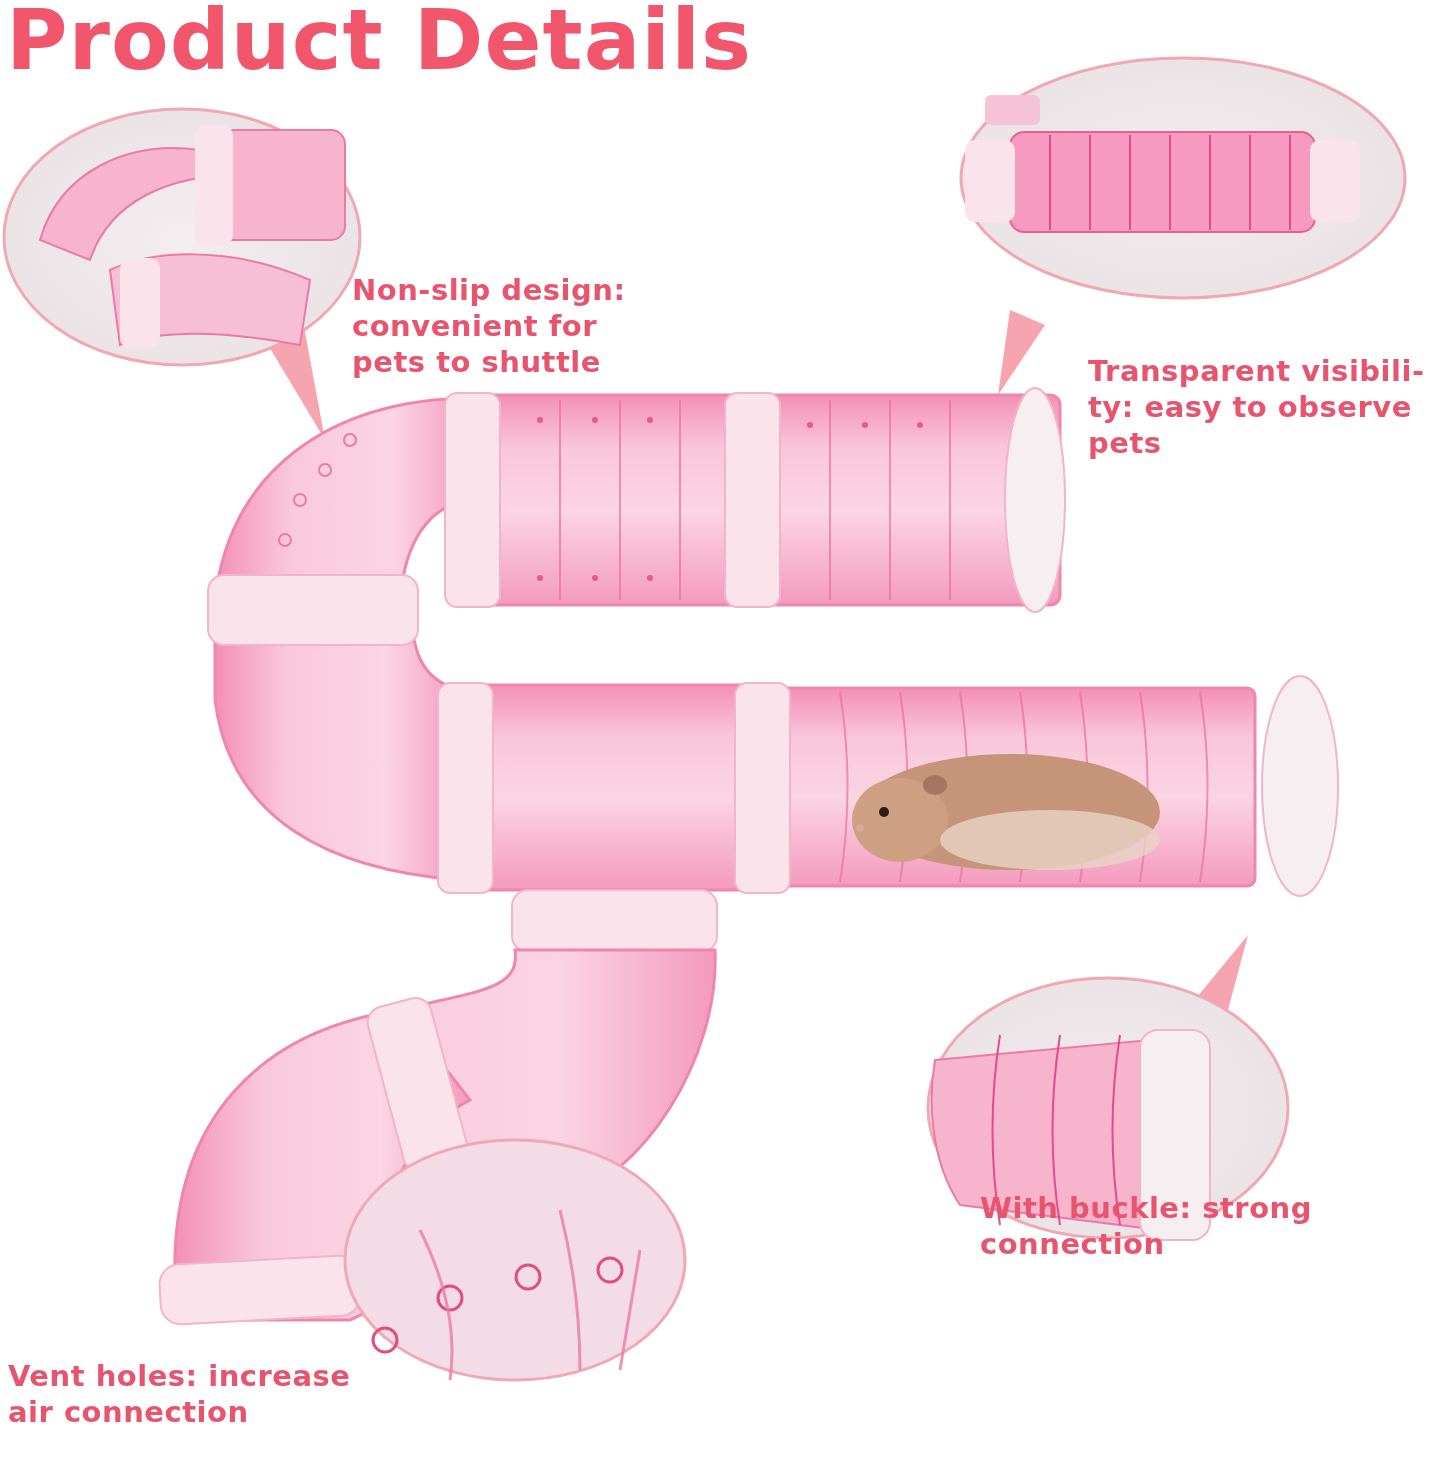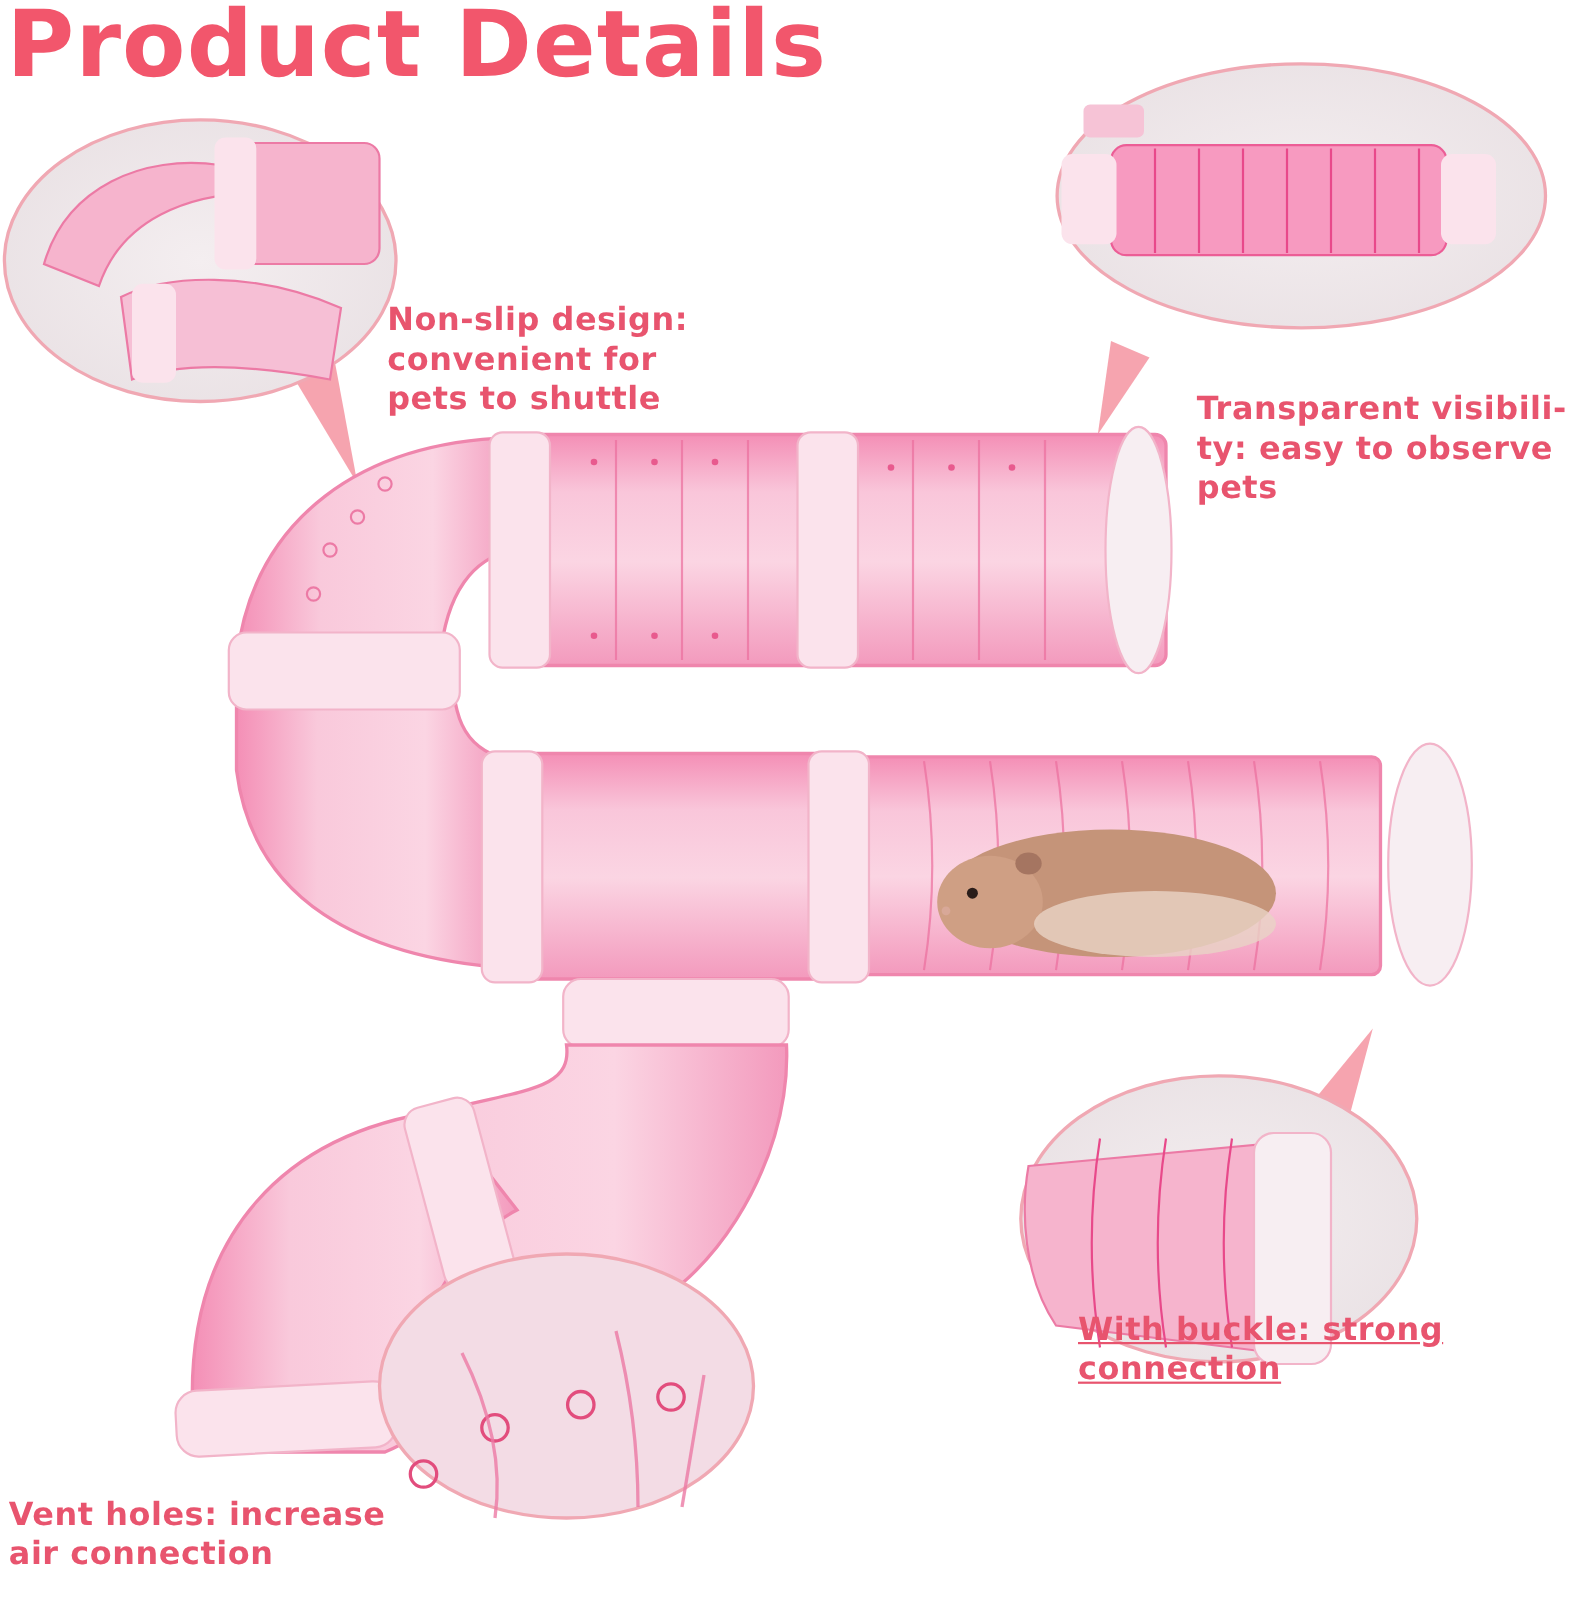--- a/index.html
+++ b/index.html
@@ -4,21 +4,21 @@
   <style>
     html, body { margin: 0; padding: 0; background: #ffffff; }
     body { width: 1445px; height: 1466px; position: relative; overflow: hidden;
            font-family: "DejaVu Sans", sans-serif; }
     .title { position: absolute; left: 6px; top: -6px; font-size: 84px; font-weight: bold;
              color: #f2566c; letter-spacing: 1px; margin: 0; line-height: 1.1; }
     .label { position: absolute; font-weight: bold; color: #e8546e; font-size: 29px;
              line-height: 36px; letter-spacing: 0.5px; white-space: pre-line; }
     #lbl-nonslip { left: 352px; top: 260px; margin-top: 12px; }
     #lbl-transparent { left: 1088px; top: 332px; margin-top: 21px; }
-    #lbl-buckle { left: 980px; top: 1190px; text-decoration: underline; }
+    #lbl-buckle { left: 980px; top: 1190px; }
     #lbl-vent { left: 8px; top: 1358px; }
     svg.scene { position: absolute; left: 0; top: 0; }
   </style>
 </head>
 <body>
 
 <h1 class="title">Product Details</h1>
 
 <svg class="scene" width="1445" height="1466" viewBox="0 0 1445 1466">
   <defs>

